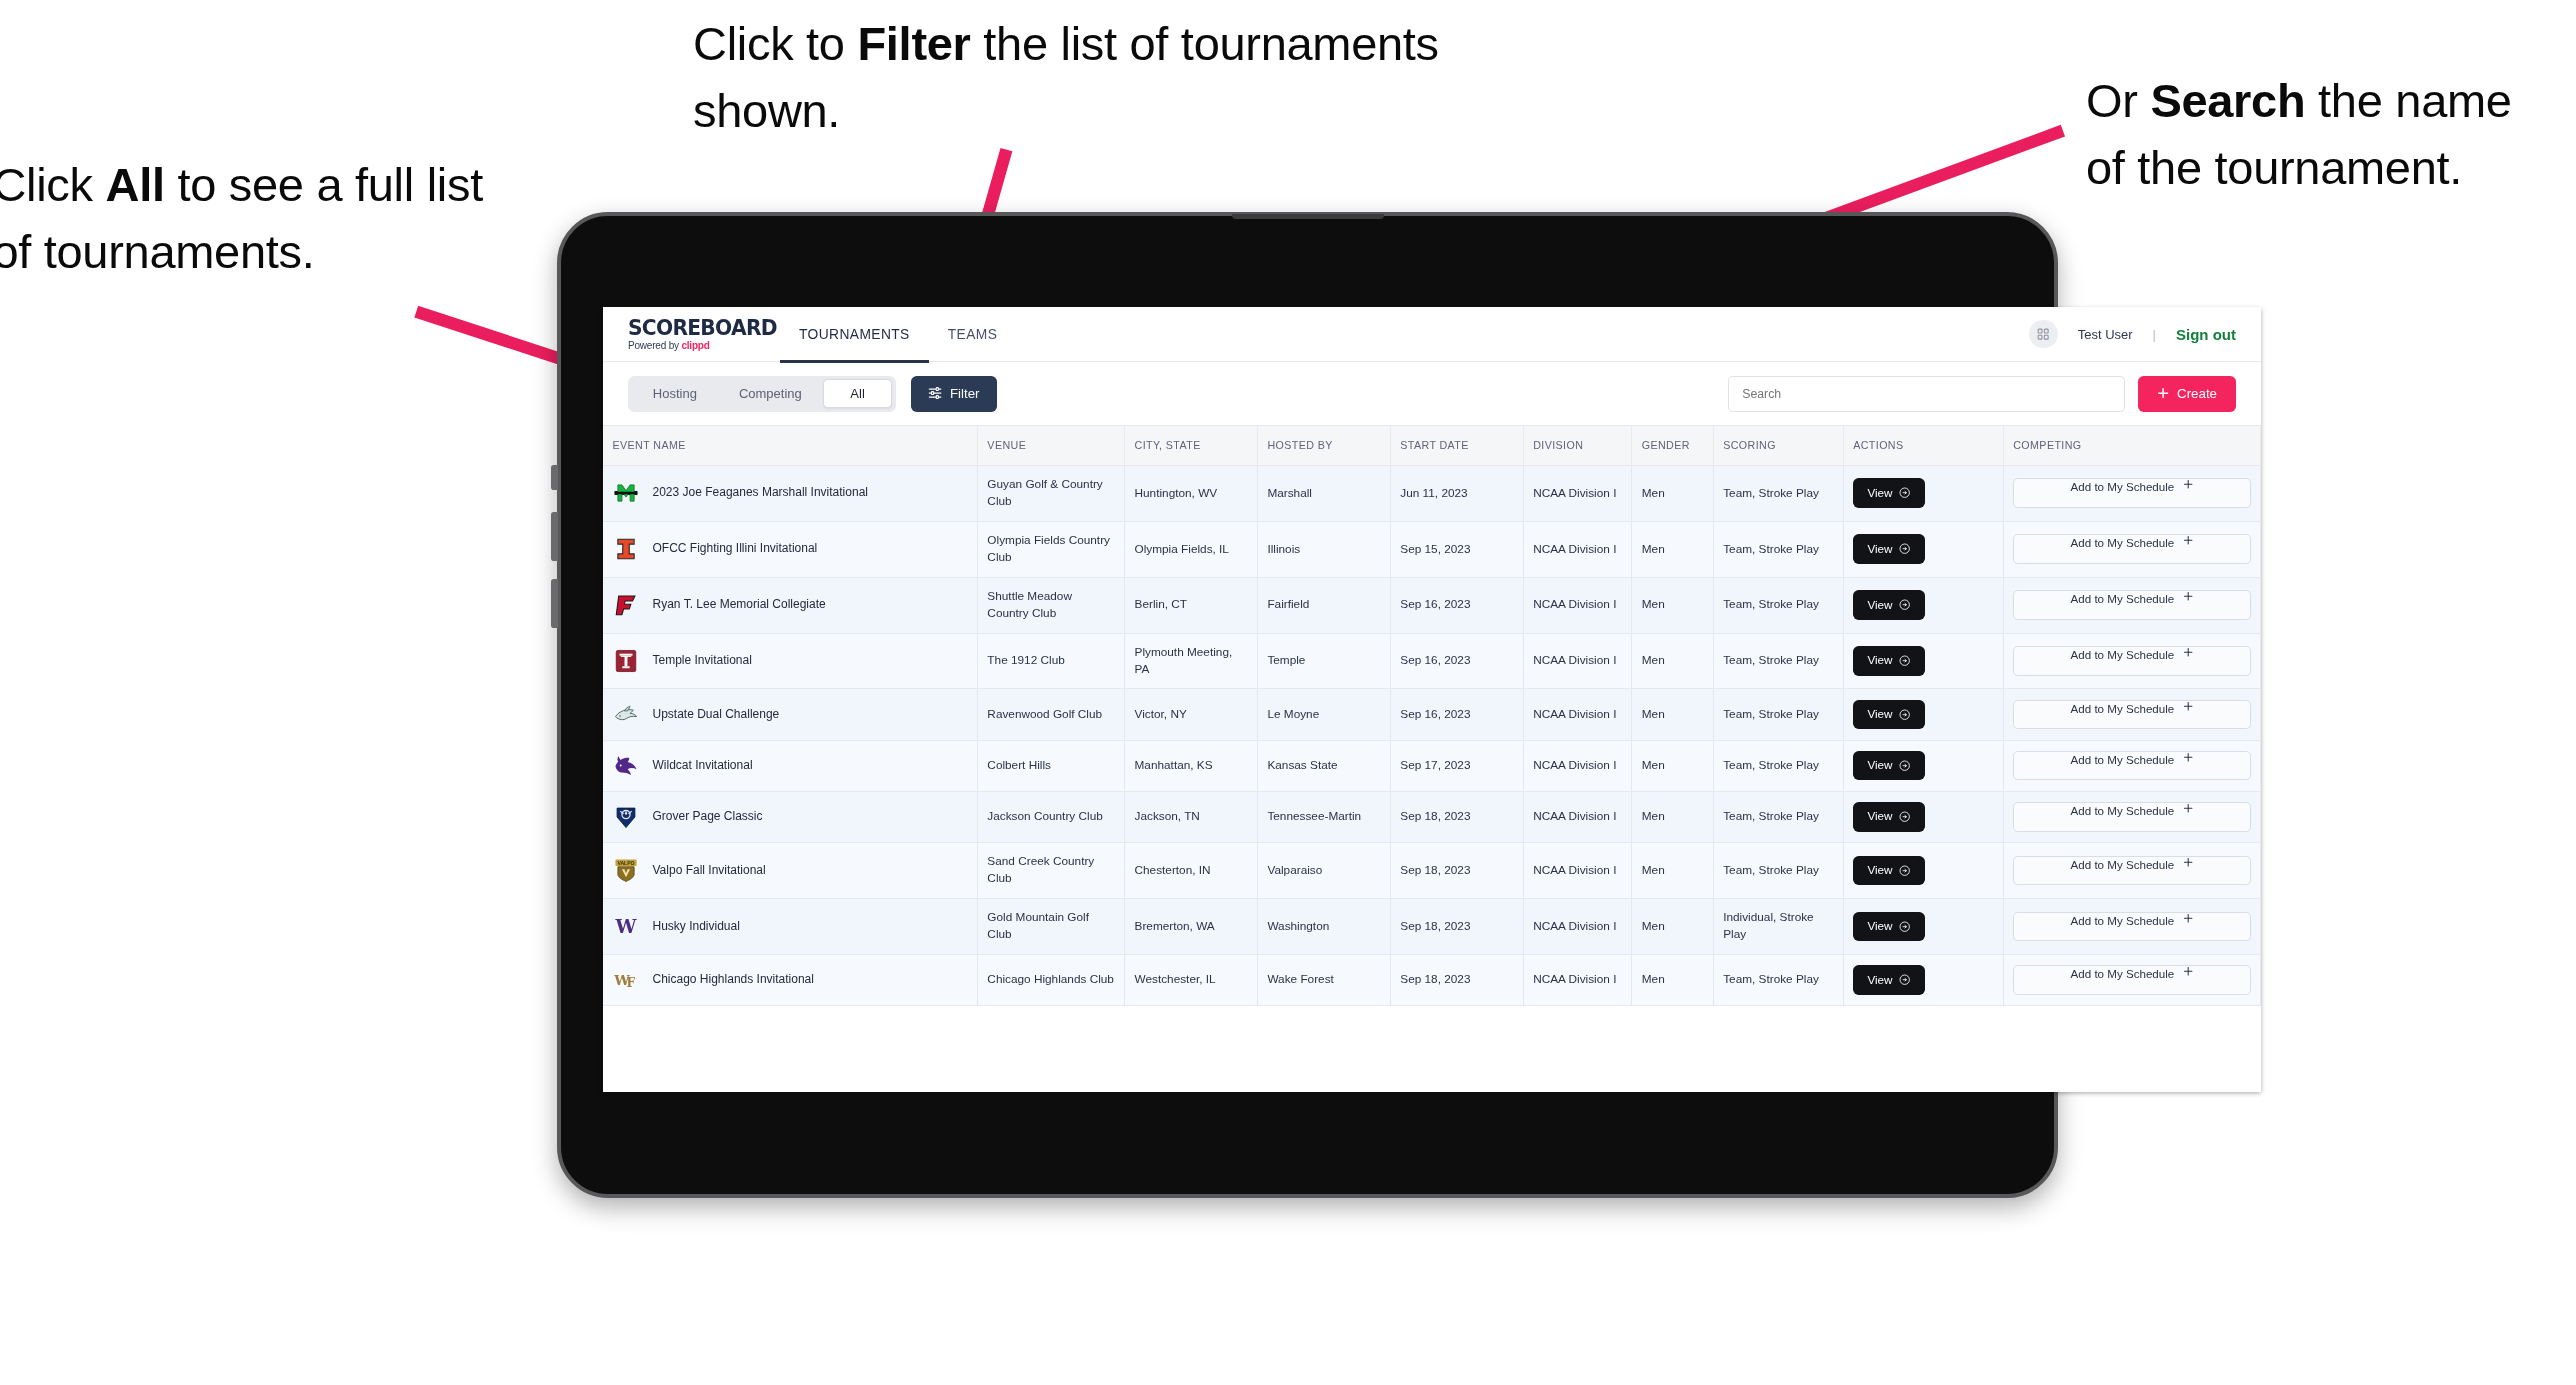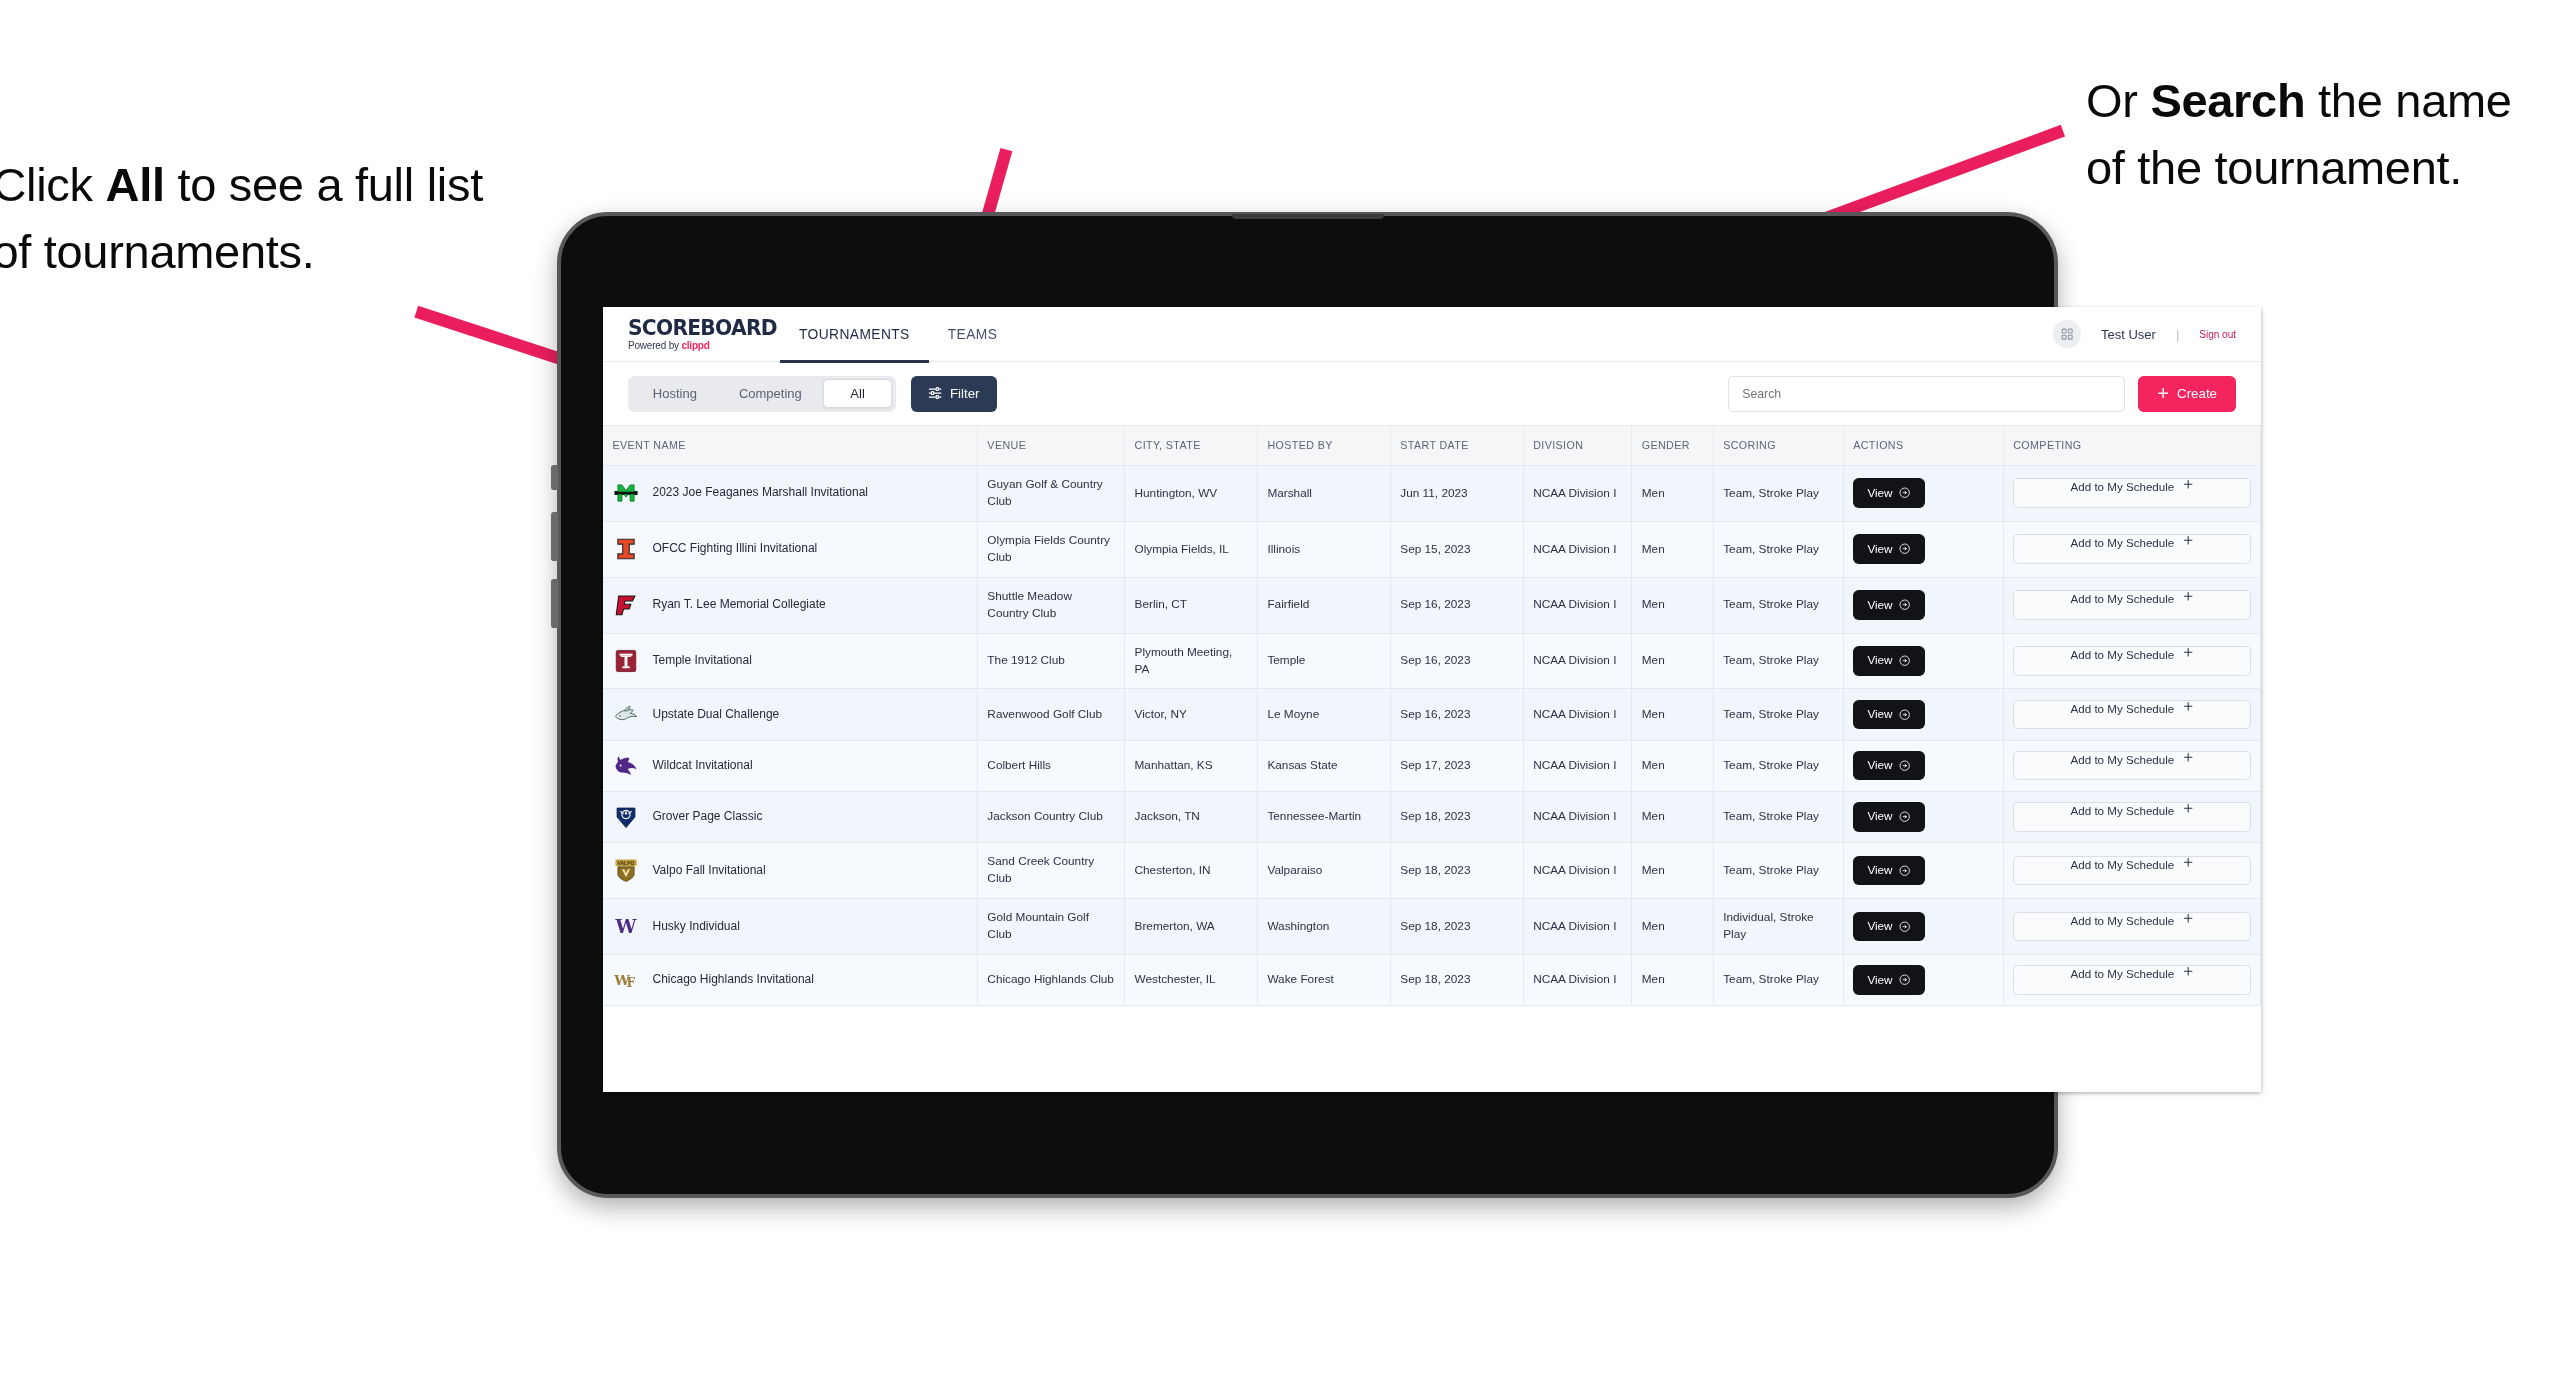--- a/index.html
+++ b/index.html
@@ -103,21 +103,21 @@
     display: flex; align-items: center; gap: 20px;
   }
   .avatar {
     width: 28.5px; height: 28.5px; border-radius: 50%;
     background: #eceef2; display: flex;
     align-items: center; justify-content: center;
     color: #8e93a0; font-size: 12.3px;
   }
   .username { font-size: 13px; color: #2f3750; }
   .divider-v { color: #b9bdc8; font-size: 13px; }
-  .signout { font-size: 10px; color: #be185d; }
+  .signout { font-size: 15px; color: #15803d; font-weight: bold; }
 
   
   .toolbar {
     height: 63px; background: #fff;
     display: flex; align-items: center;
     padding: 0 25px;
   }
   .segmented {
     display: flex; align-items: center;
     background: #e9eaee; border-radius: 6.6px;
@@ -199,20 +199,21 @@
     padding: 0 14.2px; font-size: 11.6px; width: 100%;
   }
   .ico { display: inline-block; vertical-align: middle; line-height: 0; }
 </style>
 </head>
 <body>
 
 <div class="canvas">
 
   <div class="callout" id="callout-left">Click <b>All</b> to see a full list of tournaments.</div>
+  <div class="callout" id="callout-top">Click to <b>Filter</b> the list of tournaments shown.</div>
   <div class="callout" id="callout-right">Or <b>Search</b> the name of the tournament.</div>
 
   <svg class="arrow" style="left:408px; top:304px;" width="399" height="142" viewBox="0 0 420 150">
     <defs>
         <marker id="ah1" markerWidth="7" markerHeight="7" refX="3.2" refY="3.5" orient="auto">
           <polygon points="0,0 7,3.5 0,7" fill="#ea1e5e"></polygon>
         </marker>
       </defs>
     <line x1="8" y1="8" x2="368" y2="126" stroke="#ea1e5e" stroke-width="13" marker-end="url(#ah1)"></line>
   </svg>

